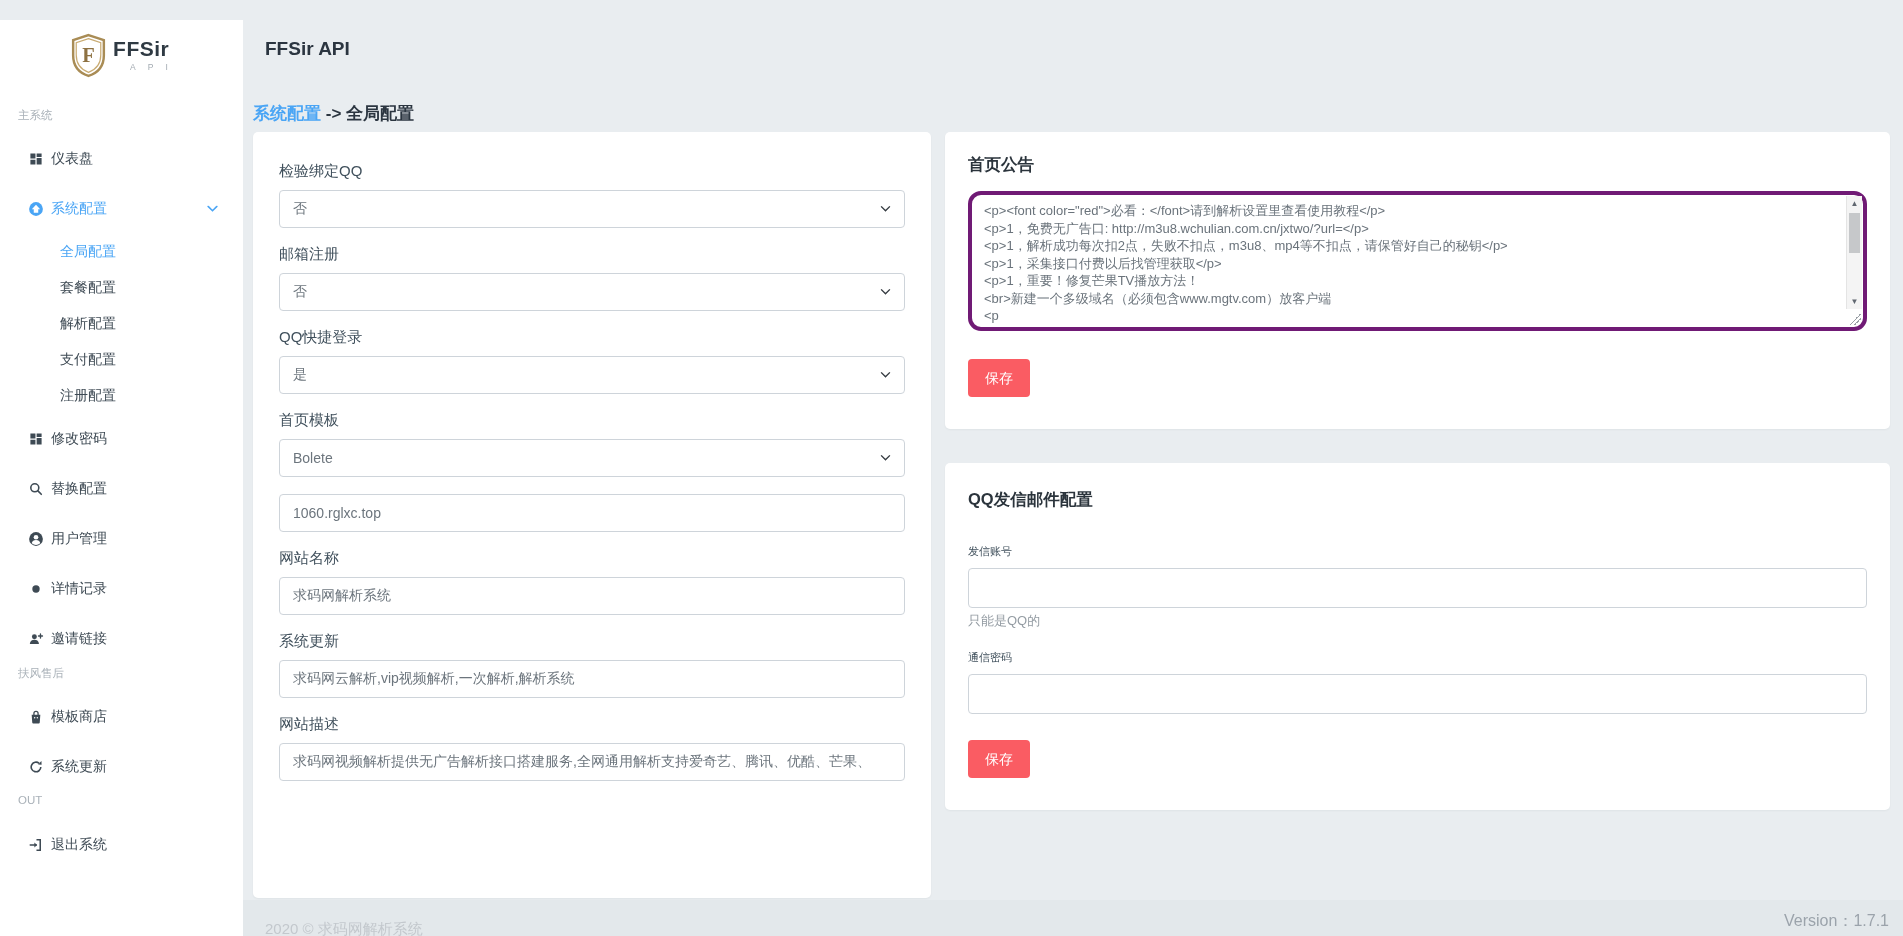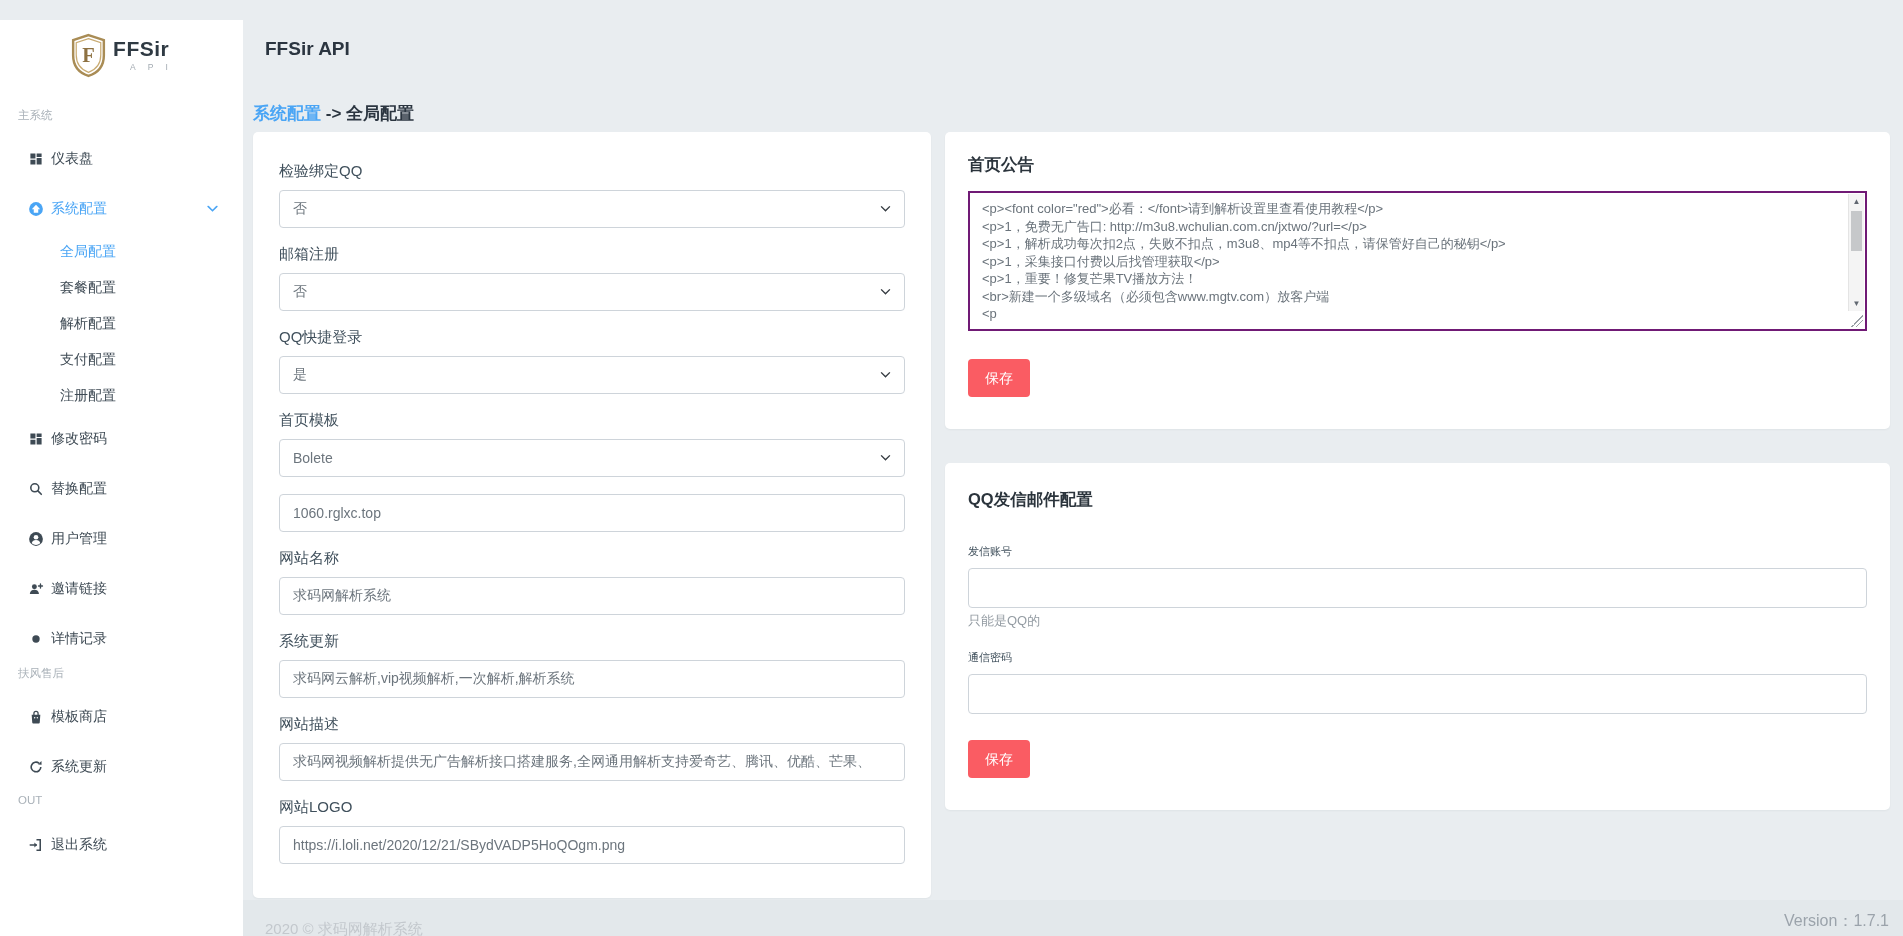--- a/index.html
+++ b/index.html
@@ -38,21 +38,21 @@
   input.control-input { width:100%; height:38px; border:1px solid #ced4da; border-radius:4px; padding:0 13px;
              font-size:14px; color:#6c757d; font-family:"Liberation Sans","DejaVu Sans",sans-serif; outline:none; }
 
   .right-col { position:absolute; left:702px; top:132px; width:945px; }
   .panel { position:relative; background:#fff; border-radius:5px; box-shadow:0 1px 2px rgba(40,50,60,.05); padding:22px 23px 32px 23px; }
   .panel-title { font-size:16.5px; font-weight:bold; color:#2b343c; }
   .panel + .panel { margin-top:34px; }
   .panel.mail { padding-top:26px; }
   .mail .panel-title { margin-bottom:33px; }
 
-  .fake-ta { position:relative; margin-top:15px; height:140px; border:2px solid #701a75; border-radius:0; background:#fff; }
+  .fake-ta { position:relative; margin-top:15px; height:140px; border:4px solid #701a75; border-radius:13px; background:#fff; }
   .ta-content { position:absolute; left:1px; top:1px; right:18px; bottom:1px; padding:6px 0 0 11px;
                 font-size:13px; line-height:17.5px; color:#6a737b; white-space:pre; overflow:hidden; }
   .ta-scroll { position:absolute; top:1px; right:1px; width:16px; bottom:18px; background:#f4f4f4; border-left:1px solid #e4e4e4; }
   .ta-btn { position:absolute; left:0; width:15px; height:15px; display:flex; align-items:center; justify-content:center; font-size:8px; color:#606770; }
   .ta-btn.up { top:0; } .ta-btn.down { bottom:0; }
   .ta-thumb { position:absolute; left:2px; right:2px; top:17px; height:40px; background:#c6c8ca; }
   .ta-grip { position:absolute; right:2px; bottom:2px; width:12px; height:12px;
              background:linear-gradient(135deg, transparent 0 50%, #9aa0a6 50% 55%, transparent 55% 70%, #9aa0a6 70% 75%, transparent 75%); }
 
   .save-btn { display:inline-block; margin-top:28px; height:38px; line-height:38px; padding:0 17px;
@@ -156,36 +156,36 @@
         <circle cx="10" cy="10" r="8.6" fill="currentColor"></circle>
         <circle cx="10" cy="7.8" r="2.9" fill="#ffffff"></circle>
         <path d="M4.6 15.3 a5.6 5.6 0 0 1 10.8 0 a8.6 8.6 0 0 1 -10.8 0 z" fill="#ffffff"></path>
       </svg>
     </span>
     <span>用户管理</span>
   </div>
 
   <div class="nav-item">
     <span class="nico">
+      <svg width="16" height="16" viewBox="0 0 20 20">
+          <circle cx="10" cy="10" r="4.6" fill="currentColor"></circle>
+        </svg>
+    </span>
+    <span>详情记录</span>
+  </div>
+
+  <div class="nav-item">
+    <span class="nico">
       <svg width="16" height="16" viewBox="0 0 20 20" fill="currentColor">
         <circle cx="8" cy="7.3" r="3.1"></circle>
         <path d="M2.3 16.2 c0-3.2 2.6-5.2 5.7-5.2 s5.7 2 5.7 5.2 z"></path>
         <path d="M15.6 3.8 v5 M13.1 6.3 h5" stroke="currentColor" stroke-width="1.7" stroke-linecap="round"></path>
       </svg>
     </span>
     <span>邀请链接</span>
-  </div>
-
-  <div class="nav-item">
-    <span class="nico">
-      <svg width="16" height="16" viewBox="0 0 20 20">
-          <circle cx="10" cy="10" r="4.6" fill="currentColor"></circle>
-        </svg>
-    </span>
-    <span>详情记录</span>
   </div>
 
   <div class="section-label tight">扶风售后</div>
 
   <div class="nav-item">
     <span class="nico">
       <svg width="16" height="16" viewBox="0 0 20 20">
         <path d="M4.6 7.2 h10.8 l-.7 9.6 a1.3 1.3 0 0 1 -1.3 1.2 H6.6 a1.3 1.3 0 0 1 -1.3-1.2 z" fill="currentColor"></path>
         <path d="M7.4 8 V5.7 a2.6 2.6 0 0 1 5.2 0 V8" fill="none" stroke="currentColor" stroke-width="1.6"></path>
         <circle cx="8.3" cy="11" r="0.9" fill="#ffffff"></circle>
@@ -291,24 +291,20 @@
     <div class="field">
       <div class="field-label">系统更新</div>
       <input class="control-input" value="求码网云解析,vip视频解析,一次解析,解析系统" style="">
     </div>
 
     <div class="field">
       <div class="field-label">网站描述</div>
       <input class="control-input" value="求码网视频解析提供无广告解析接口搭建服务,全网通用解析支持爱奇艺、腾讯、优酷、芒果、" style="">
     </div>
 
-    <div class="field">
-      <div class="field-label">网站LOGO</div>
-      <input class="control-input" value="https://i.loli.net/2020/12/21/SBydVADP5HoQOgm.png" style="">
-    </div>
 
   </div>
 
   <div class="right-col">
 
     <div class="panel">
       <div class="panel-title">首页公告</div>
 
       <div class="fake-ta">
         <div class="ta-content">&lt;p&gt;&lt;font color="red"&gt;必看：&lt;/font&gt;请到解析设置里查看使用教程&lt;/p&gt;

